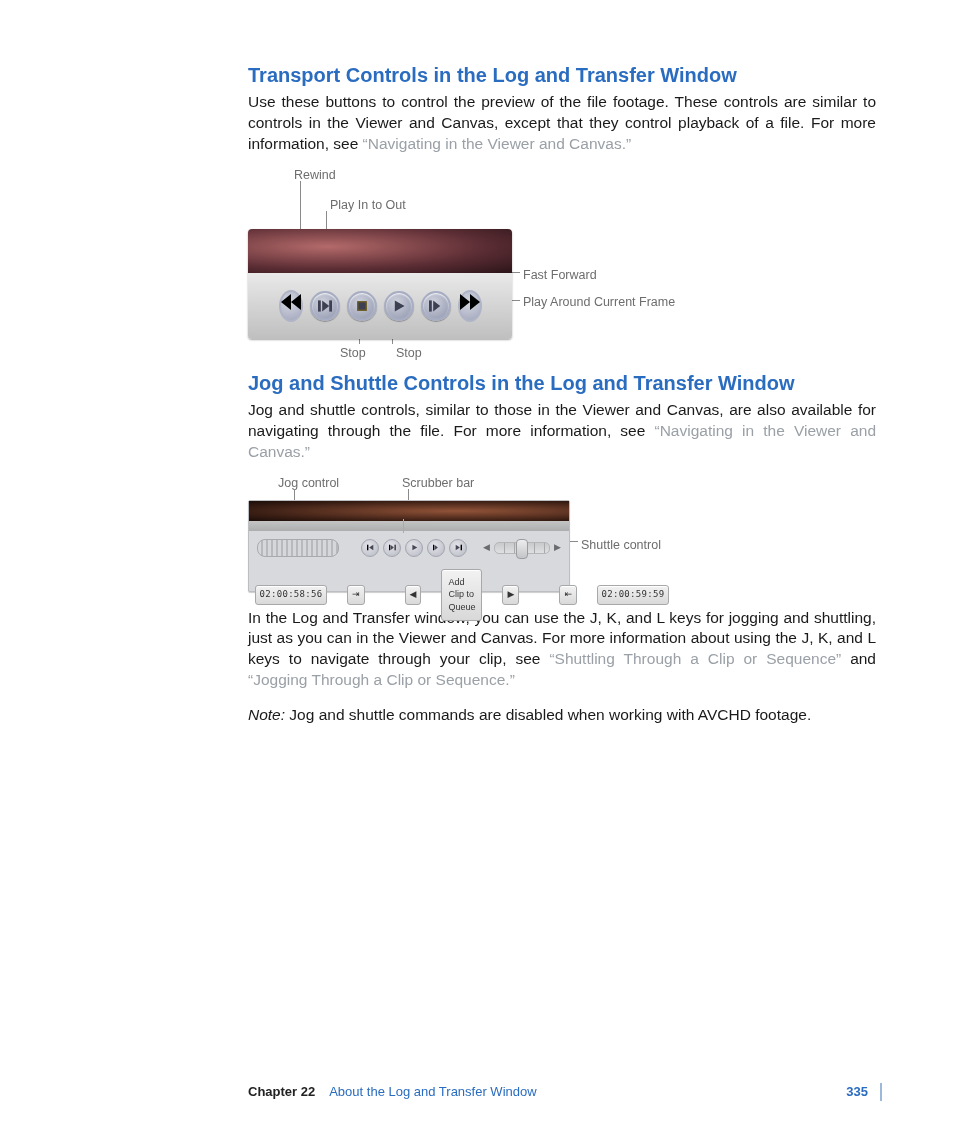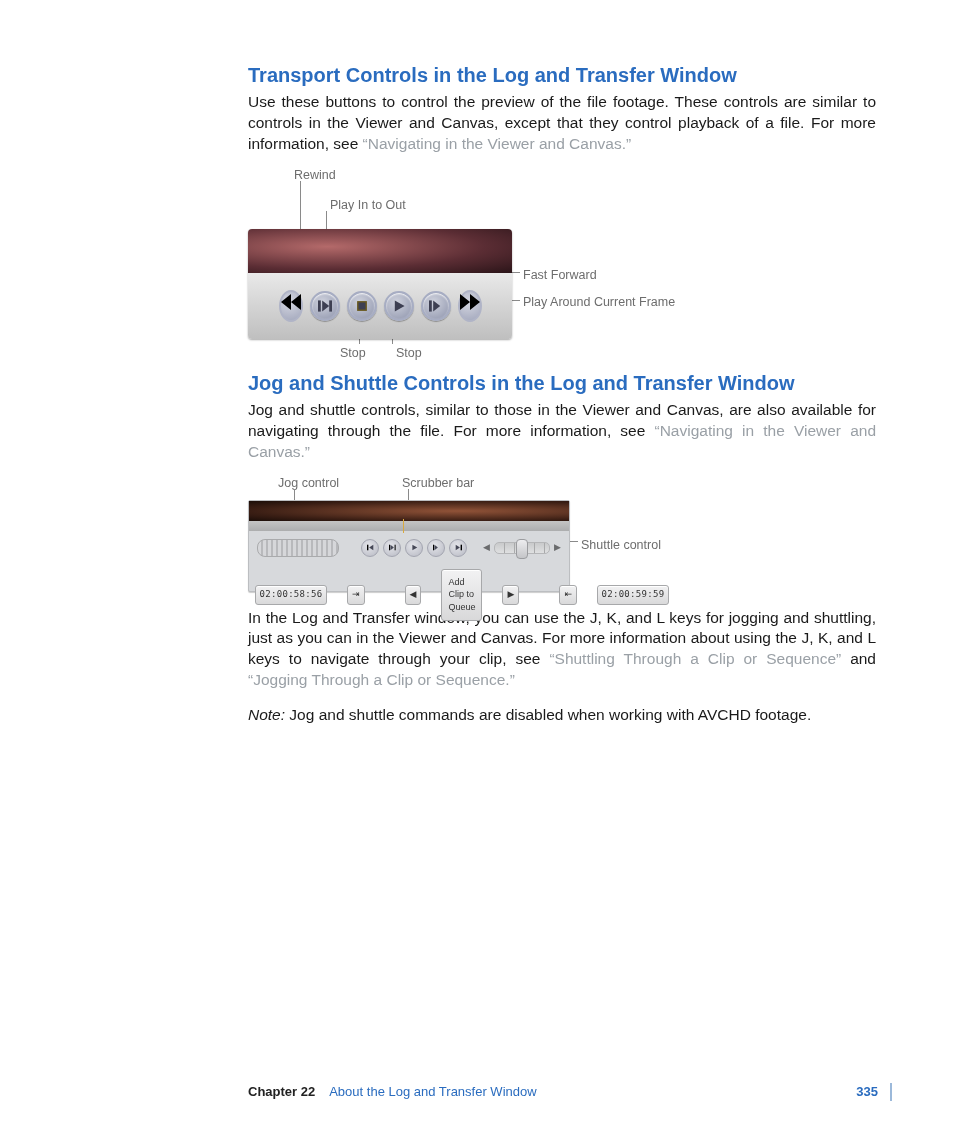--- a/index.html
+++ b/index.html
@@ -35,21 +35,21 @@
   .shuttleslot{flex:1;height:10px;border-radius:5px;background:linear-gradient(#c9cacb,#dfe0e1);border:1px solid #b5b6b8;position:relative;display:flex;align-items:center}
   .shuttleslot .ticks{position:absolute;inset:0;background:repeating-linear-gradient(90deg,transparent 0 9px,#a9aaab 9px 10px)}
   .shuttleknob{position:absolute;left:50%;top:-4px;width:10px;height:18px;border-radius:4px;background:linear-gradient(#ededef,#c4c5c8);border:1px solid #9b9c9f;transform:translateX(-50%)}
   .pill{height:18px;border:1px solid #a7a8aa;border-radius:3px;background:linear-gradient(#f2f2f3,#d9d9da);font-size:9px;display:flex;align-items:center;justify-content:center;color:#333;padding:0 4px;box-shadow:inset 0 1px 0 #fff}
   .tc{width:62px;font-family:ui-monospace,Menlo,monospace;letter-spacing:.3px}
   .nav{width:20px}
   .addclip{font-size:9px;padding:16px 6px}
   .row2{display:flex;align-items:center;justify-content:space-between;padding:4px 6px;gap:20px}
   .spacer{flex:1}
   
-  .footer{position:absolute;left:248px;right:62px;bottom:44px;border-right:2px solid #9cb9da;padding-right:12px;display:flex;align-items:center;font-size:13px}
+  .footer{position:absolute;left:248px;right:72px;bottom:44px;border-right:2px solid #9cb9da;padding-right:12px;display:flex;align-items:center;font-size:13px}
   .footer .chap{font-weight:700;color:#222;margin-right:14px}
   .footer .title{color:#2a6cbf}
   .footer .pnum{margin-left:auto;font-weight:700;color:#2a6cbf;padding-left:12px}
 </style>
 </head>
 <body>
 
 <div class="page">
 
   <h3 class="section">Transport Controls in the Log and Transfer Window</h3>

